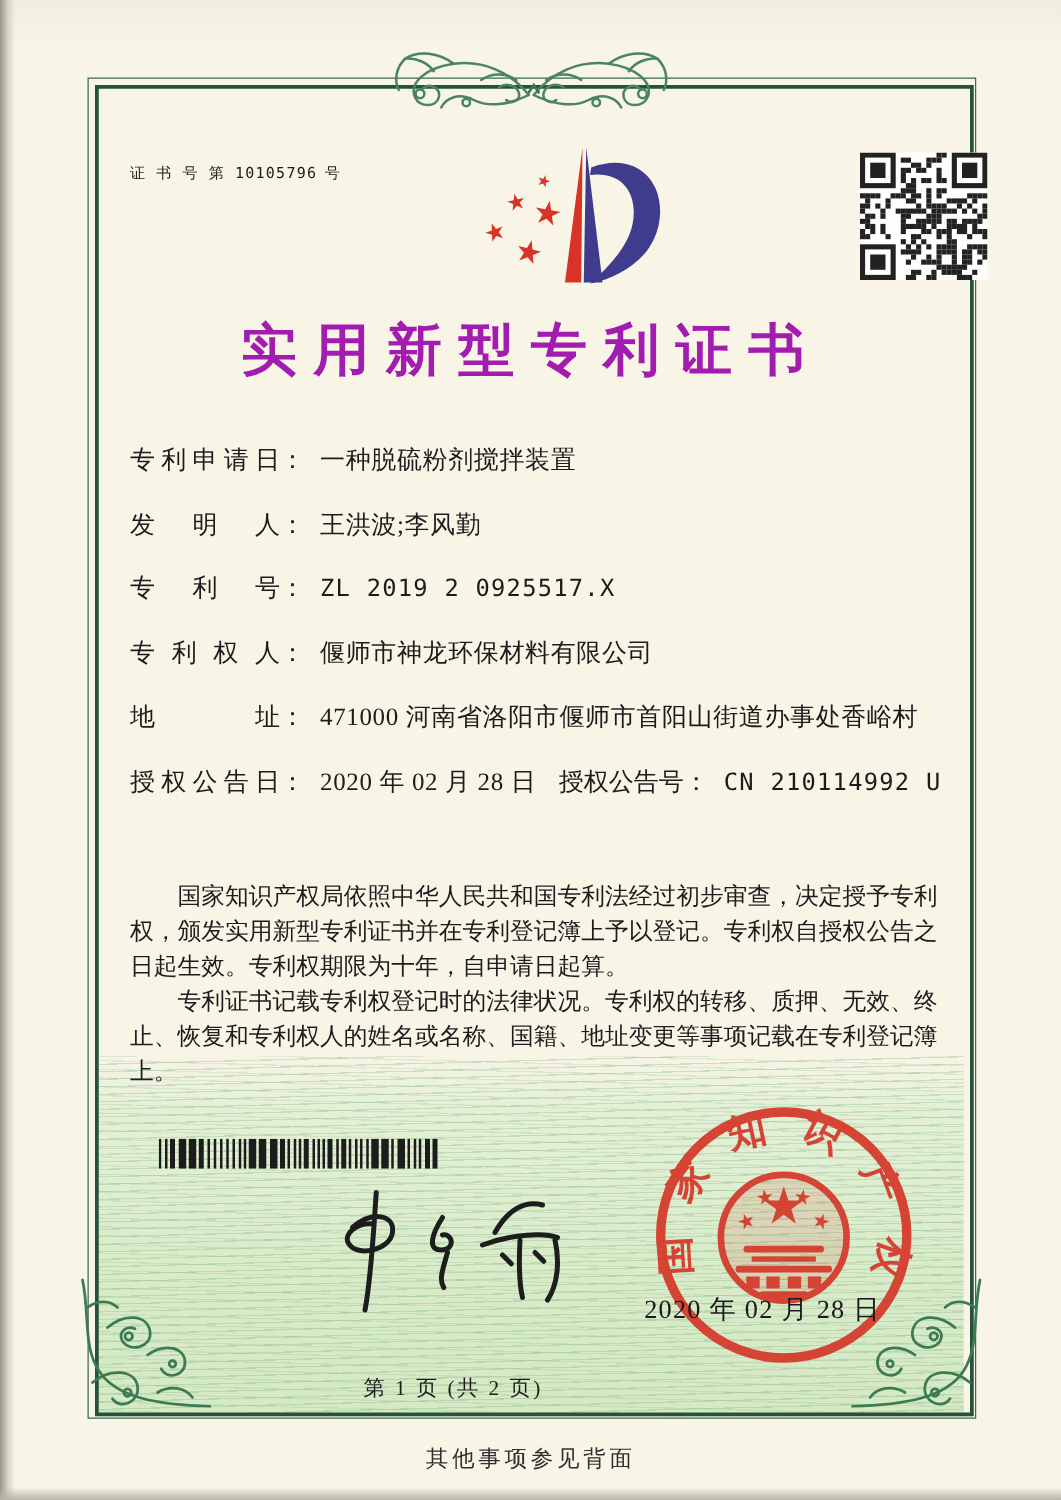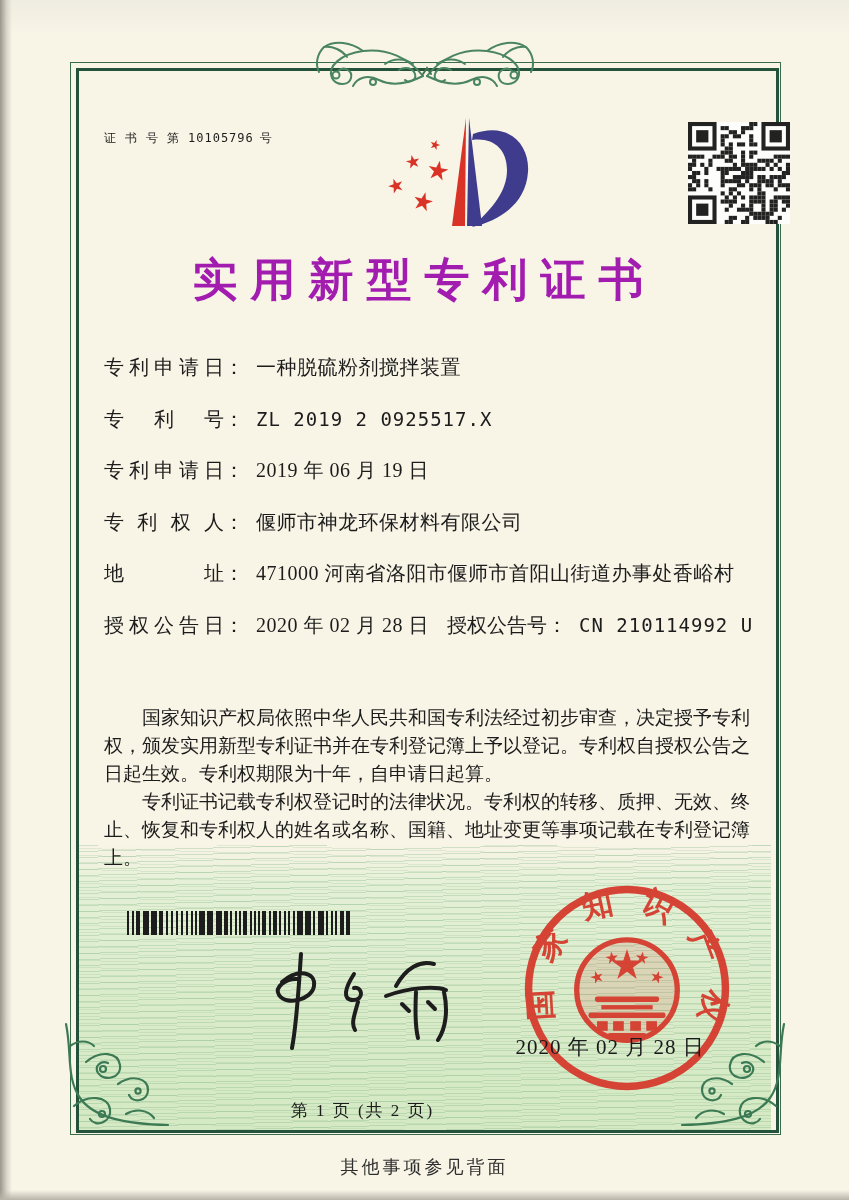--- a/index.html
+++ b/index.html
@@ -358,24 +358,24 @@
       </g>
     </svg>
 
   <div class="title">实用新型专利证书</div>
 
   <div class="fields">
     <div class="frow">
       <span class="flabel">专利申请日</span><span class="fcolon">：</span><span class="fvalue">一种脱硫粉剂搅拌装置</span>
     </div>
     <div class="frow">
+      <span class="flabel">发明人</span><span class="fcolon">：</span><span class="fvalue">王洪波;李风勤</span>
+    </div>
+    <div class="frow">
       <span class="flabel">专利号</span><span class="fcolon">：</span><span class="fvalue mono">ZL 2019 2 0925517.X</span>
-    </div>
-    <div class="frow">
-      <span class="flabel">专利申请日</span><span class="fcolon">：</span><span class="fvalue">2019 年 06 月 19 日</span>
     </div>
     <div class="frow">
       <span class="flabel">专利权人</span><span class="fcolon">：</span><span class="fvalue">偃师市神龙环保材料有限公司</span>
     </div>
     <div class="frow">
       <span class="flabel">地址</span><span class="fcolon">：</span><span class="fvalue">471000 河南省洛阳市偃师市首阳山街道办事处香峪村</span>
     </div>
     <div class="frow" style="position:relative;">
       <span class="flabel">授权公告日</span><span class="fcolon">：</span><span class="fvalue">2020 年 02 月 28 日</span>
       <span class="grant-pair">

